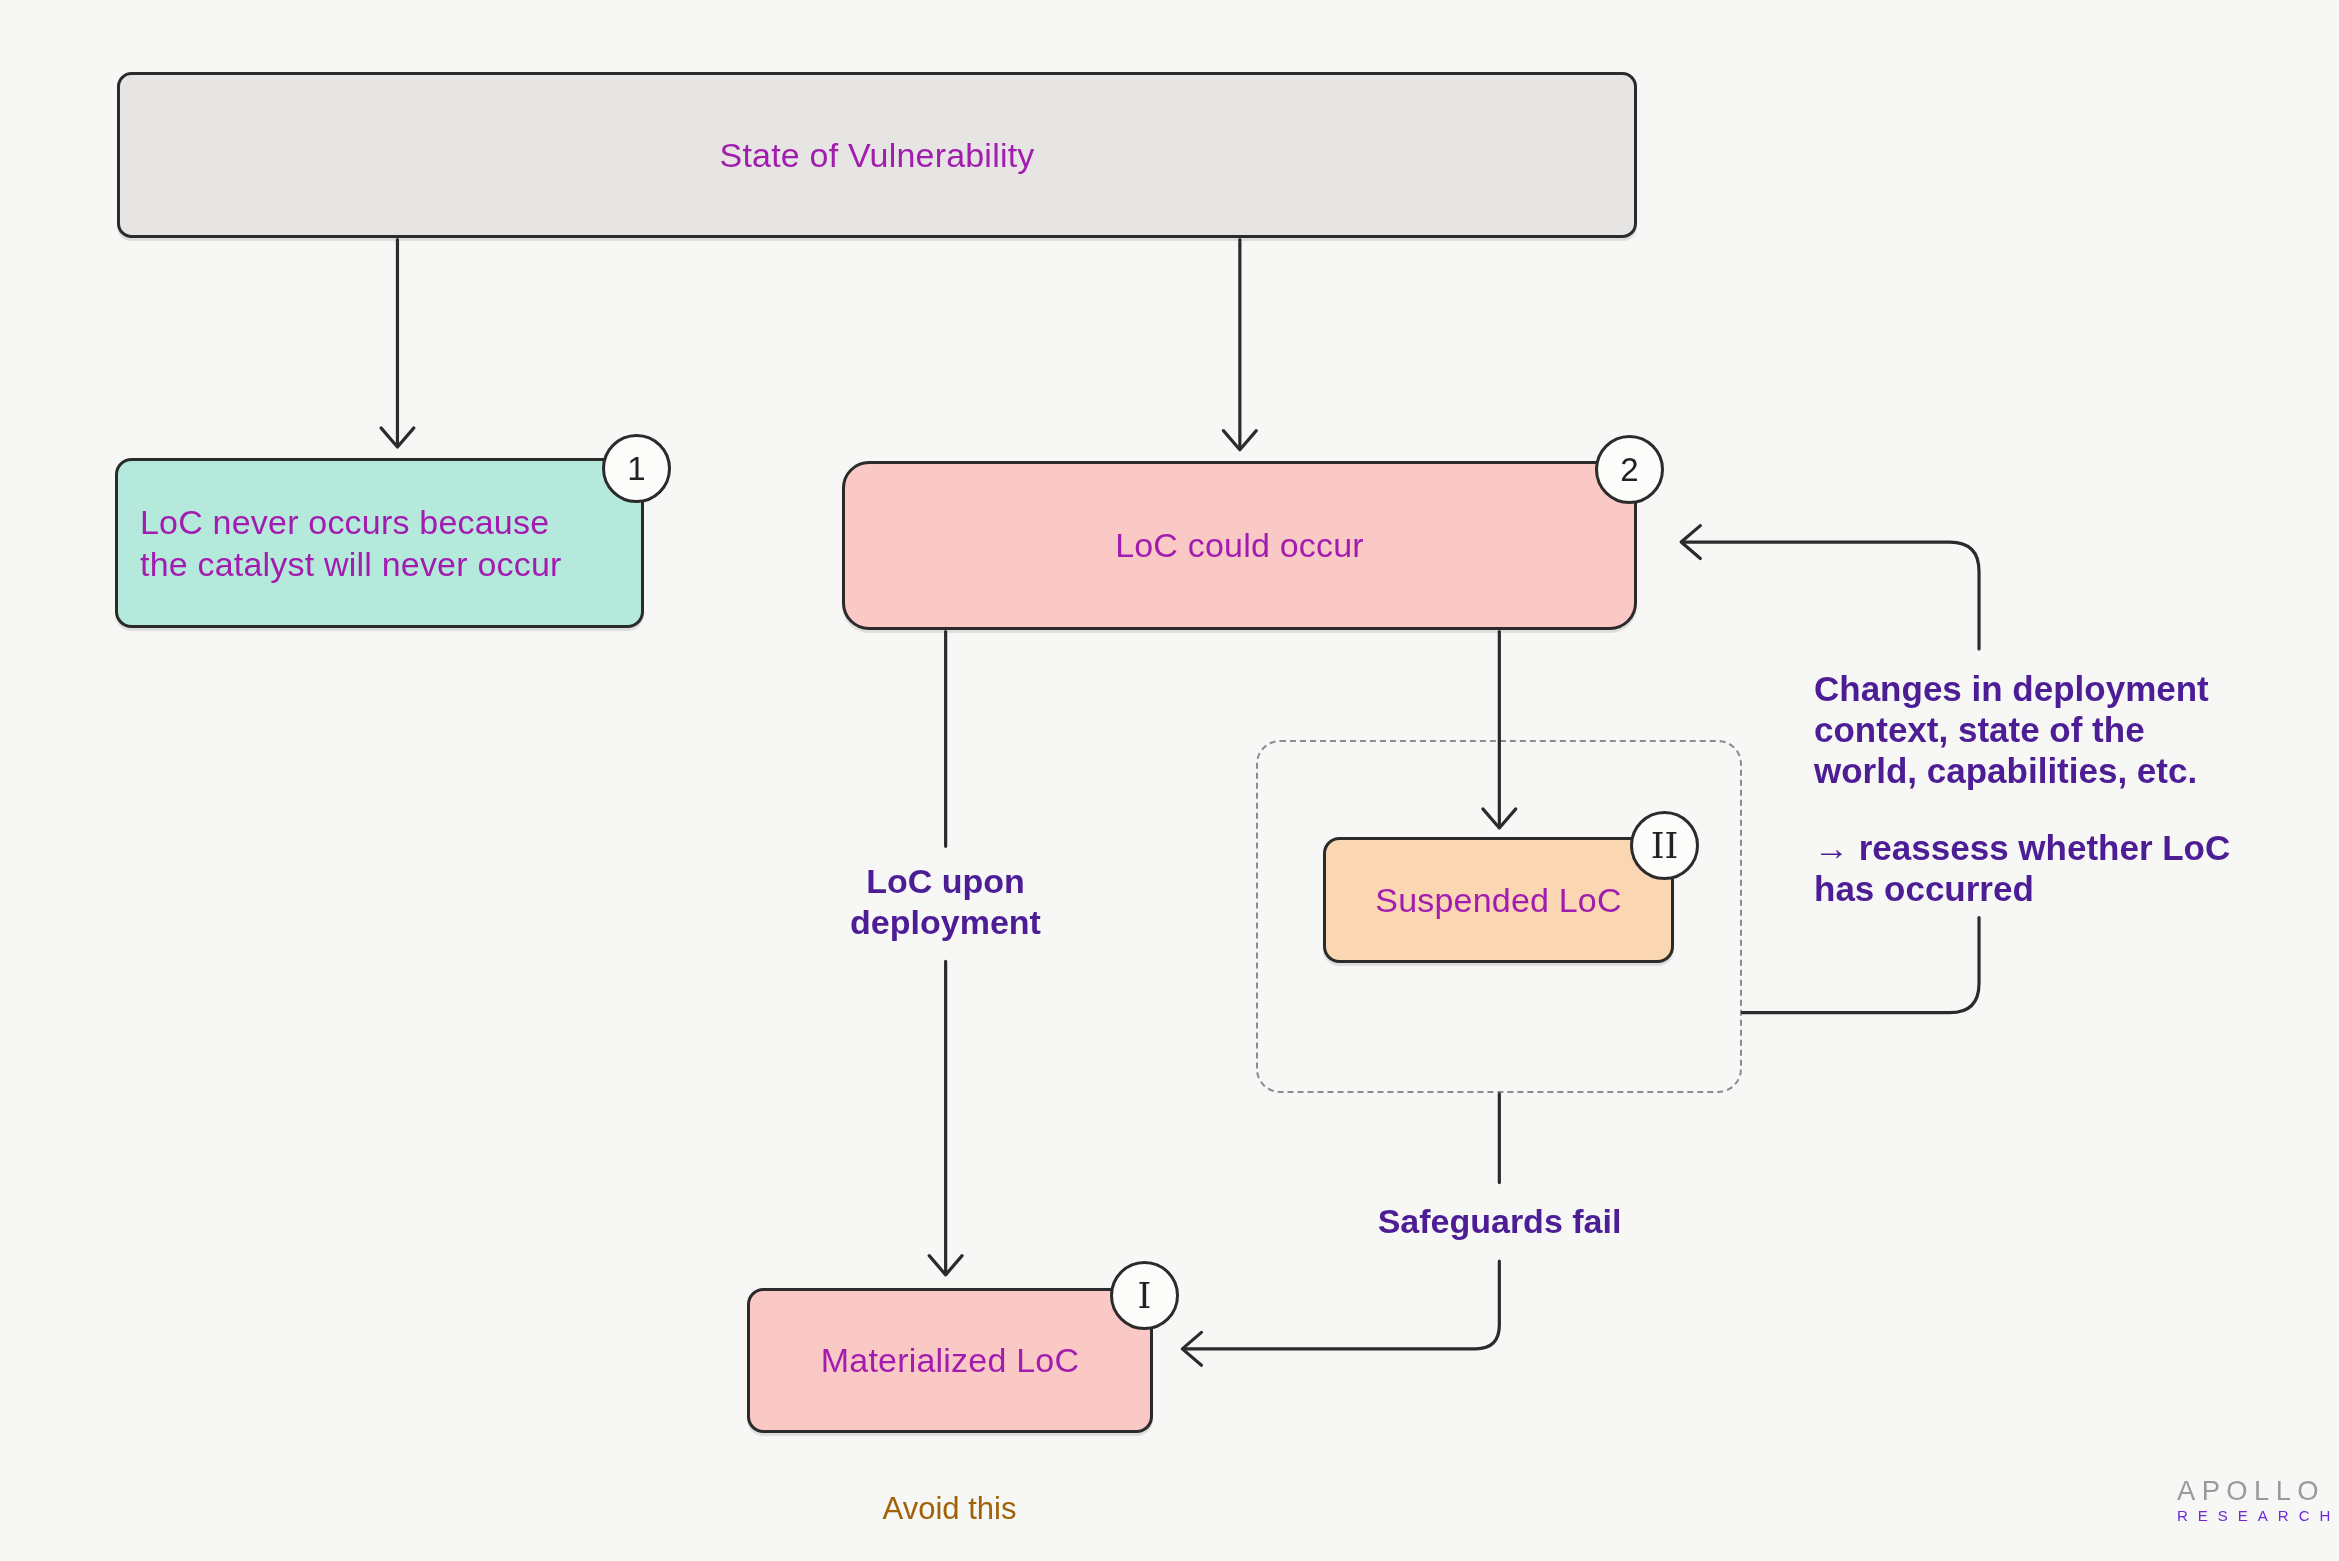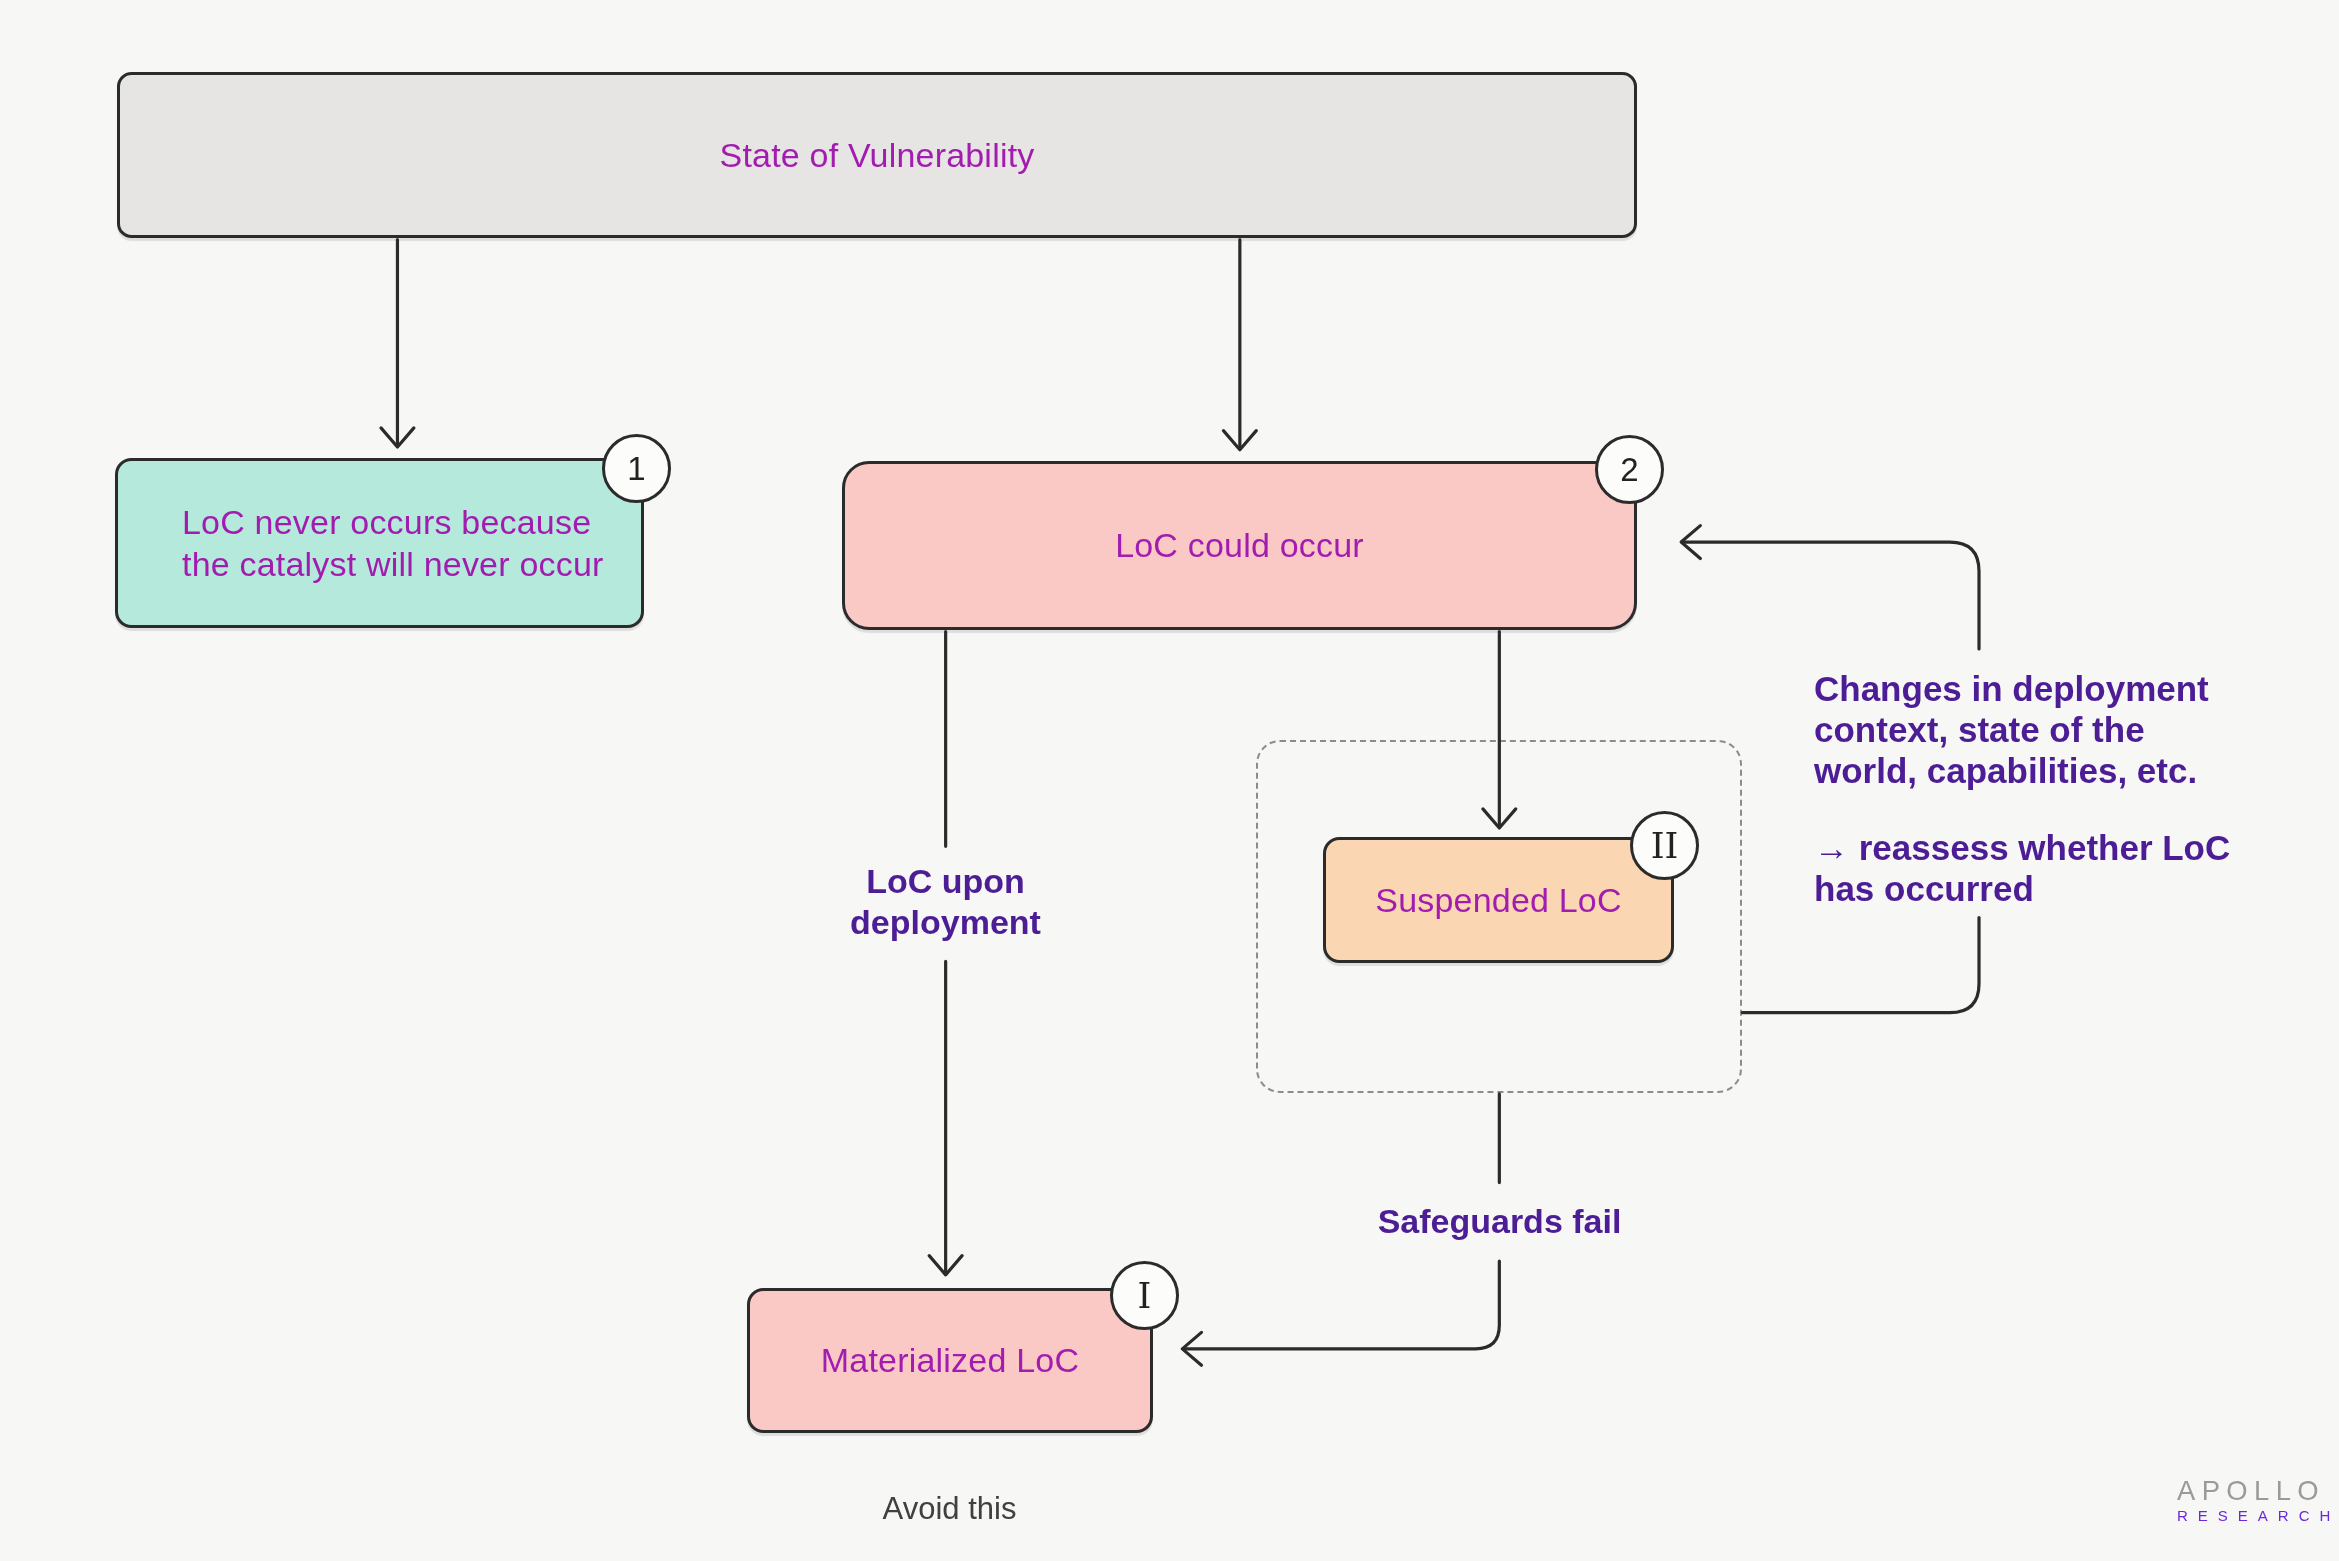--- a/index.html
+++ b/index.html
@@ -2,21 +2,21 @@
 <html style="font-size:14.6px"><head>
 <meta charset="utf-8">
 <style>
   html,body{margin:0;padding:0;}
   body{width:2339px;height:1562px;font-family:"Liberation Sans",sans-serif;}
   #stage{position:relative;width:2339px;height:1562px;overflow:hidden;}
   .node{position:absolute;box-sizing:border-box;border:3.2px solid #2b2b2b;border-radius:16.4px;
         display:flex;align-items:center;justify-content:center;
         font-size:34px;font-weight:500;color:#a21caf;letter-spacing:0.2px;
         box-shadow:0 2.7px 0.9px rgba(0,0,0,0.10);}
-  .node.left-text{justify-content:flex-start;text-align:left;padding-left:64px;line-height:42px;}
+  .node.left-text{justify-content:flex-start;text-align:left;padding-left:22px;line-height:42px;}
   .pre{white-space:pre-line;}
   .badge{position:absolute;box-sizing:border-box;width:69px;height:69px;border:3.2px solid #2b2b2b;
          border-radius:50%;background:#fcfcfb;display:flex;align-items:center;justify-content:center;
          font-size:33px;font-weight:500;color:#222;z-index:5;}
   .badge.roman{font-family:"DejaVu Serif",serif;font-size:35px;}
   .dashedbox{position:absolute;box-sizing:border-box;border:2.7px dashed #8c8c8c;border-radius:24px;background:transparent;}
   .ann{position:absolute;color:#4c1d95;font-size:34px;font-weight:600;line-height:41px;}
   .ann.center{text-align:center;}
   .muted{position:absolute;color:#7b7b7b;font-size:31px;font-weight:400;text-align:center;}
   #connectors{position:absolute;left:0;top:0;z-index:3;pointer-events:none;}
@@ -88,21 +88,21 @@
       <path d="M1861 575 L1840 593 L1861 611"></path>
     </g>
   </svg>
 
   <div class="ann annlayer center" style="left:1317px;top:1201px;width:365px;">Safeguards fail</div>
 
   <div class="ann annlayer center pre" style="left:763px;top:861px;width:365px;">LoC upon
 deployment</div>
 
 
-  <div class="muted annlayer" style="left: 767px; top: 1491px; width: 365px; color: #404040;">Avoid this</div>
+  <div class="muted annlayer" style="left: 767px; top: 1491px; width: 365px; color: #a16207;">Avoid this</div>
 
   <div class="ann annlayer pre" style="left:1814px;top:668px;width:475px;font-size:35px;">Changes in deployment
 context, state of the
 world, capabilities, etc.</div>
 
   <div class="ann annlayer pre" style="left:1814px;top:827px;width:475px;font-size:35px;">→ reassess whether LoC
 has occurred</div>
 
   <div id="logo">
     <div class="l1">APOLLO</div>

